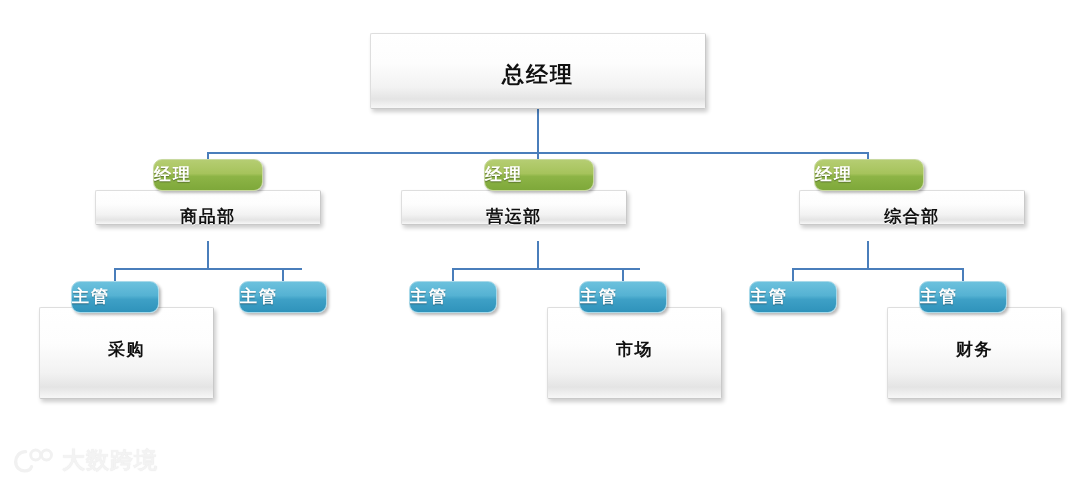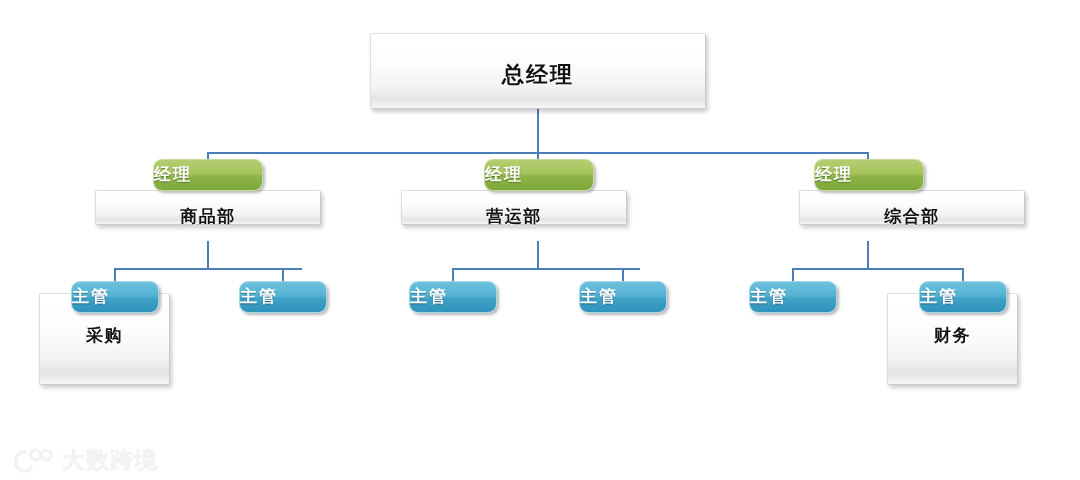--- a/index.html
+++ b/index.html
@@ -78,22 +78,22 @@
     top: 14px;
     font-size: 17px;
     letter-spacing: 1.5px;
   }
   .node.level2.n0 { left: 95px; }
   .node.level2.n1 { left: 401px; }
   .node.level2.n2 { left: 760px; margin-left: 39px; }
 
   
   .node.level3 {
-    top: 293px;
-    width: 131px;
+    top: 307px;
+    width: 175px;
     height: 92px;
   }
   .node.level3 .node-title {
     top: 30px;
     font-size: 17px;
     letter-spacing: 1.5px;
   }
   .node.level3.n0 { left: 39px; }
   .node.level3.n1 { left: 207px; }
   .node.level3.n2 { left: 377px; }
@@ -223,20 +223,23 @@
 
   <div class="node level3 n0">
     <div class="node-title">采购</div>
   </div>
   <div class="badge blue b0">主管</div>
 
   <div class="badge blue b1">主管</div>
 
   <div class="badge blue b2">主管</div>
 
+  <div class="node level3 n3">
+    <div class="node-title">市场</div>
+  </div>
   <div class="badge blue b3">主管</div>
 
   <div class="badge blue b4">主管</div>
 
   <div class="node level3 n5">
     <div class="node-title">财务</div>
   </div>
   <div class="badge blue b5">主管</div>
 
   <div id="watermark">

